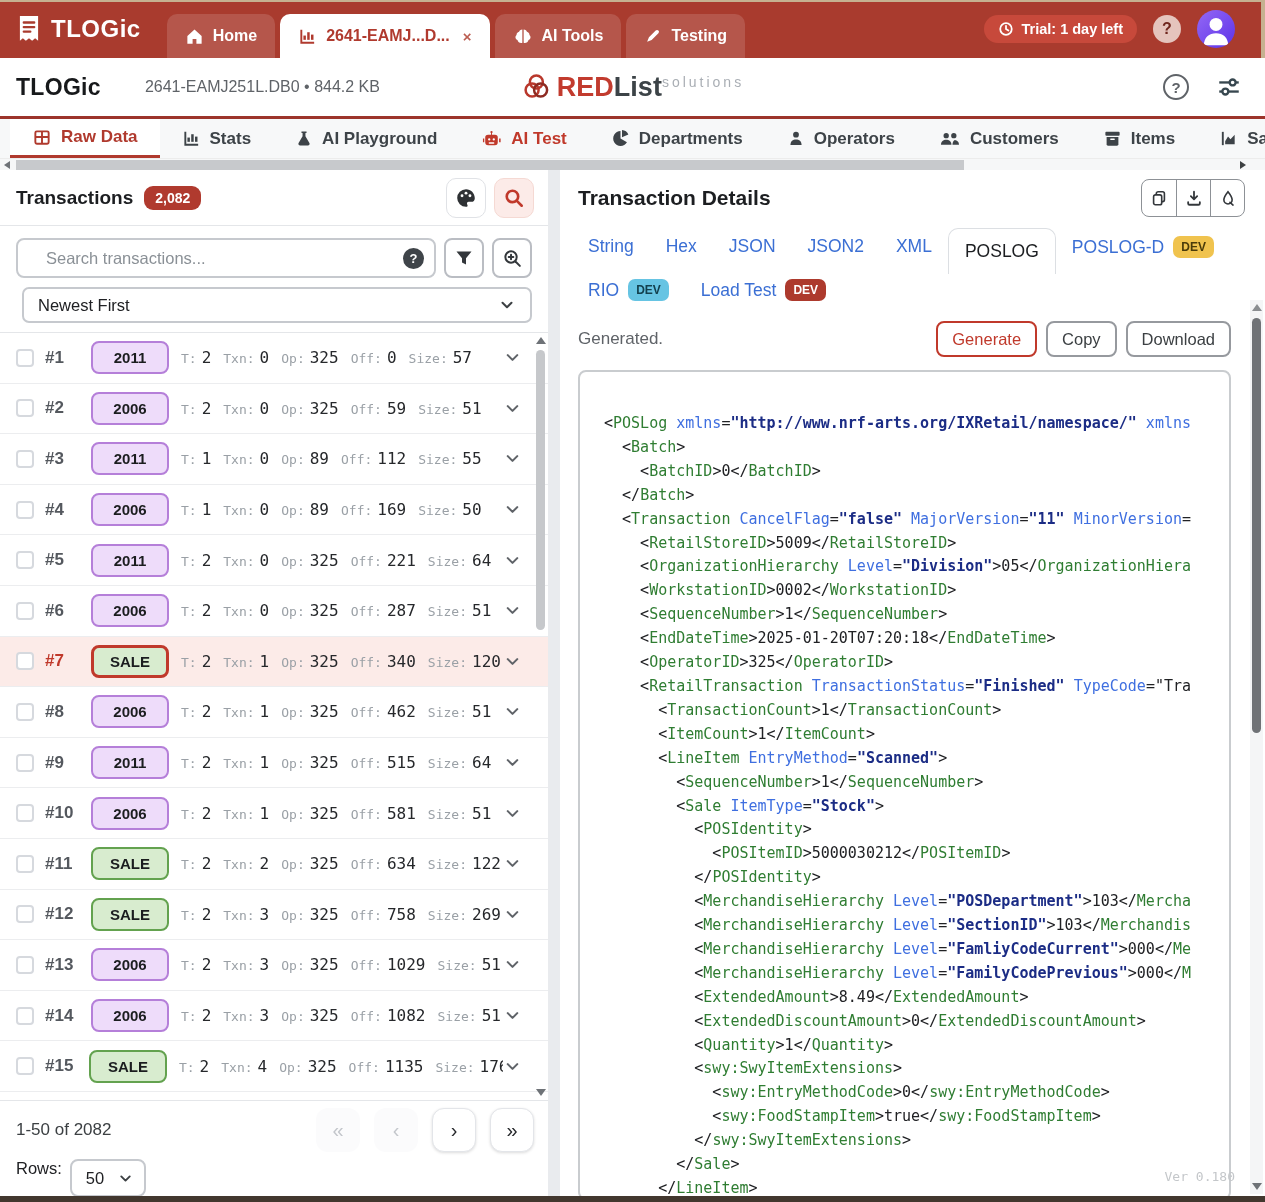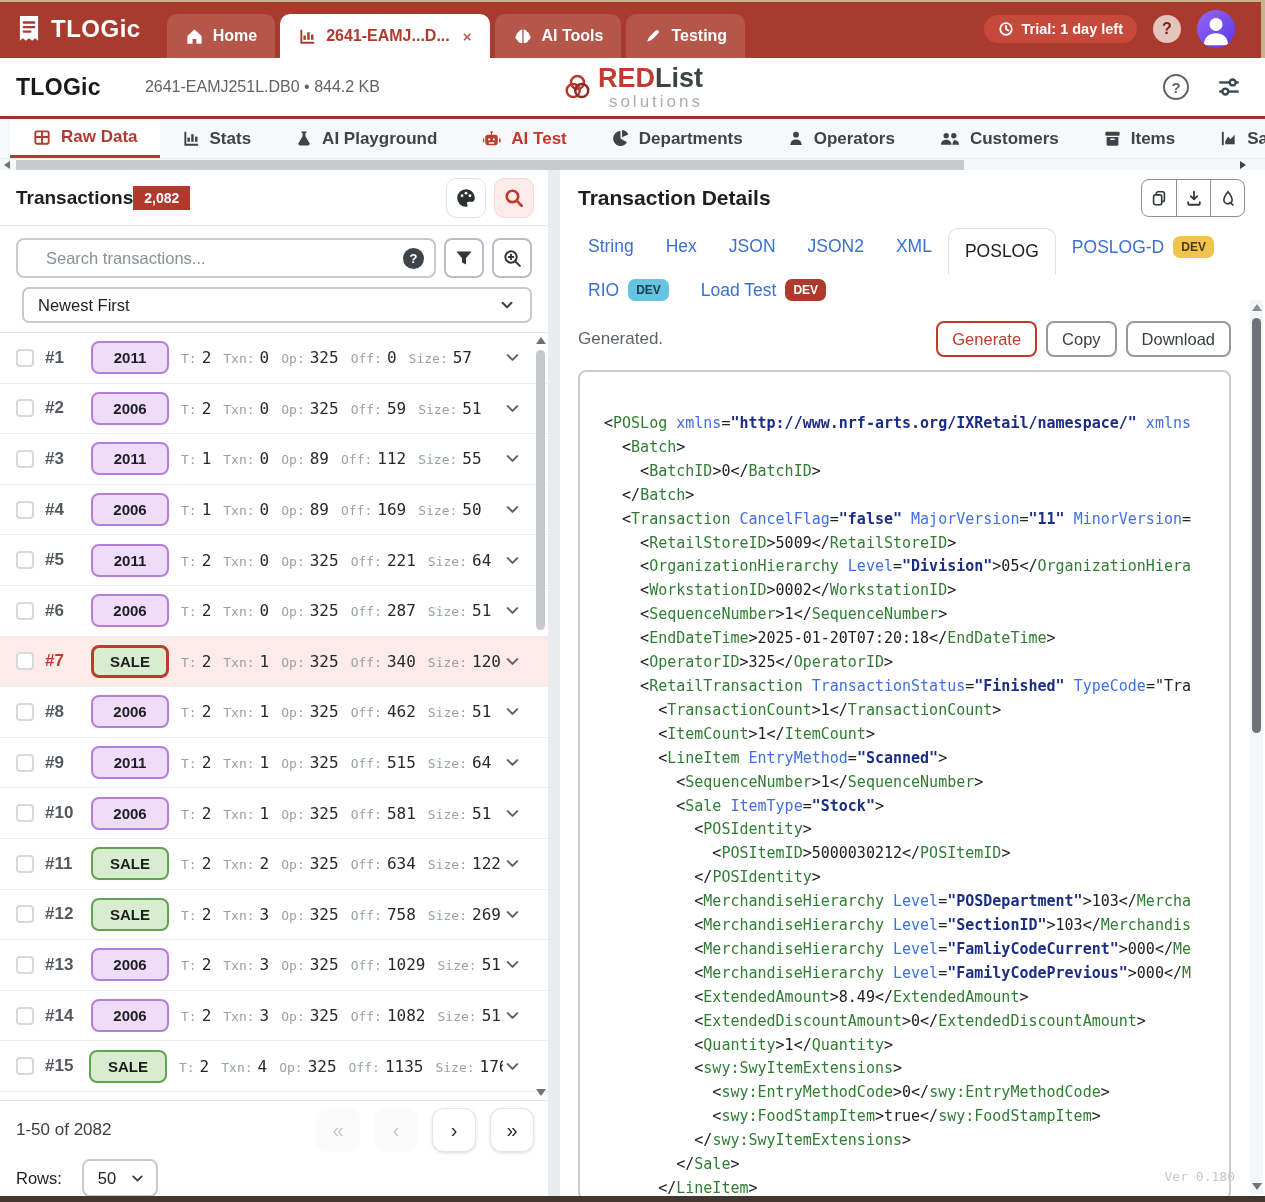--- a/index.html
+++ b/index.html
@@ -26,24 +26,24 @@
   .tb-help { width:28px; height:28px; border-radius:50%; background:#e5c4bd; color:#6f251d; font-weight:bold;
              font-size:16px; display:flex; align-items:center; justify-content:center; cursor:pointer; }
   .avatar { width:38px; height:38px; border-radius:50%; background:linear-gradient(135deg,#9468f5,#5d33e8);
             display:flex; align-items:flex-end; justify-content:center; overflow:hidden; cursor:pointer; }
 
   
   .header2 { height:58px; background:#fff; display:flex; align-items:center; position:relative; padding:0 22px 0 16px; }
   .h2-app { font-size:23px; font-weight:800; color:#17191b; letter-spacing:.3px; }
   .h2-file { font-size:16px; color:#5f6368; margin-left:44px; }
   .h2-brandwrap { position:absolute; left:50%; top:50%; transform:translate(-50%,-50%); display:flex; align-items:center; gap:6px; }
-  .h2-logo-txt { display:flex; flex-direction:column; line-height:1;justify-content:space-between; }
+  .h2-logo-txt { display:flex; flex-direction:row; line-height:1;justify-content:space-between; }
   .h2-logo-row { font-size:27px; font-weight:800; }
   .h2-red { color:#c23b2e; } .h2-list { color:#3c4347; }
-  .h2-sub { font-size:17px; color:#a9aeb4; letter-spacing:3px; text-align:right; margin-top:1px; }
+  .h2-sub { font-size:14px; color:#a9aeb4; letter-spacing:3px; text-align:right; margin-top:1px; }
   .h2-right { margin-left:auto; display:flex; align-items:center; gap:26px; }
   .h2-help { width:26px; height:26px; border-radius:50%; border:2px solid #5f6368; color:#5f6368; font-weight:bold;
              font-size:15px; display:flex; align-items:center; justify-content:center; cursor:pointer; }
 
   
   .navrow { height:42px; background:#f7f8f9; border-top:3px solid #9c342b; display:flex; padding-left:10px; }
   .nav-item { display:flex; align-items:center; gap:9px; padding:0 22px; font-size:17px; font-weight:bold;
               color:#3d4348; cursor:pointer; white-space:nowrap; }
   .nav-item.active { background:#fff; color:#b03a2e; border-bottom:3px solid #b03a2e; }
   .nav-item.hot { color:#c0392b; }
@@ -55,21 +55,21 @@
   .hs-left { left:4px; border-right:6px solid #6e7277; }
   .hs-right { left:1240px; border-left:6px solid #3d4043; }
 
   
   .main { display:flex; height:1026px; background:#e9ebee; }
 
   
   .left-panel { width:548px; background:#fff; display:flex; flex-direction:column; position:relative; }
   .lp-header { height:56px; display:flex; align-items:center; padding:0 14px 0 16px; border-bottom:1px solid #e4e6e9;text-align:right; }
   .lp-title { font-size:19px; font-weight:bold; color:#1c1e21; }
-  .lp-count { background:#b03a2e; color:#fff; font-size:14px; font-weight:bold; padding:4px 11px; border-radius:0; }
+  .lp-count { background:#b03a2e; color:#fff; font-size:14px; font-weight:bold; padding:4px 11px; border-radius:9px; margin-left:11px; }
   .iconbtn { width:40px; height:40px; border-radius:10px; display:flex; align-items:center; justify-content:center; cursor:pointer; }
   .btn-palette { border:1px solid #e0e2e6; background:#fff; color:#2e3134; margin-left:auto; }
   .btn-search { background:#fcebe8; border:1px solid #f5d9d3; color:#c0392b; margin-left:8px; }
   .lp-search { display:flex; gap:8px; padding:12px 16px 0 16px; }
   .lp-input { flex:1; height:40px; border:2px solid #c6c9ce; border-radius:8px; position:relative; display:flex; align-items:center; }
   .lp-input input { width:100%; height:100%; border:0; outline:0; border-radius:8px; padding:0 40px 0 12px;
                     font-size:16.5px; color:#202124; font-family:"Liberation Sans",sans-serif;margin-left:16px; }
   .lp-input input::placeholder { color:#8a9096; }
   .inp-help { position:absolute; right:10px; width:21px; height:21px; border-radius:50%; background:#3f4449; color:#fff;
               font-size:13px; font-weight:bold; display:flex; align-items:center; justify-content:center; }
@@ -101,21 +101,21 @@
   .lv-down { bottom:3px; border-top:7px solid #6e7277; }
   .lv-thumb { position:absolute; top:16px; left:1px; width:9px; height:280px; background:#c6c8cb; border-radius:5px; }
   .lp-footer { height:96px; border-top:1px solid #e4e6e9; }
   .pag-row { height:58px; display:flex; align-items:center; padding:0 14px 0 16px;justify-content:flex-end; }
   .pag-range { font-size:17px; color:#3c4043; }
   .pag-btns { margin-left:auto; display:flex; gap:14px; }
   .pag-btn { width:44px; height:44px; border-radius:12px; display:flex; align-items:center; justify-content:center;
              font-size:20px; }
   .pag-btn.disabled { color:#c3c6cb; background:#fbfbfc; }
   .pag-btn.enabled { color:#26282b; background:#fff; border:1px solid #e3e5e9; box-shadow:0 1px 3px rgba(0,0,0,.14); cursor:pointer; }
-  .rows-row { display:flex; align-items:center; gap:20px; padding:0 16px; }
+  .rows-row { display:flex; align-items:flex-start; gap:8px; padding:0 16px; }
   .rows-label { font-size:16.5px; color:#202124; }
   .rows-select { width:76px; height:38px; border:2px solid #c6c9ce; border-radius:8px; display:flex; align-items:center;
                  padding:0 10px 0 14px; font-size:16.5px; color:#202124; cursor:pointer; }
   .rows-select .chev { margin-left:auto; color:#3c4043; }
 
   .divider { width:12px; background:#e9ebee; }
 
   
   .right-panel { flex:1; background:#fff; position:relative; overflow:hidden; }
   .rp-titlerow { height:56px; display:flex; align-items:center; padding:0 20px 0 18px; }

